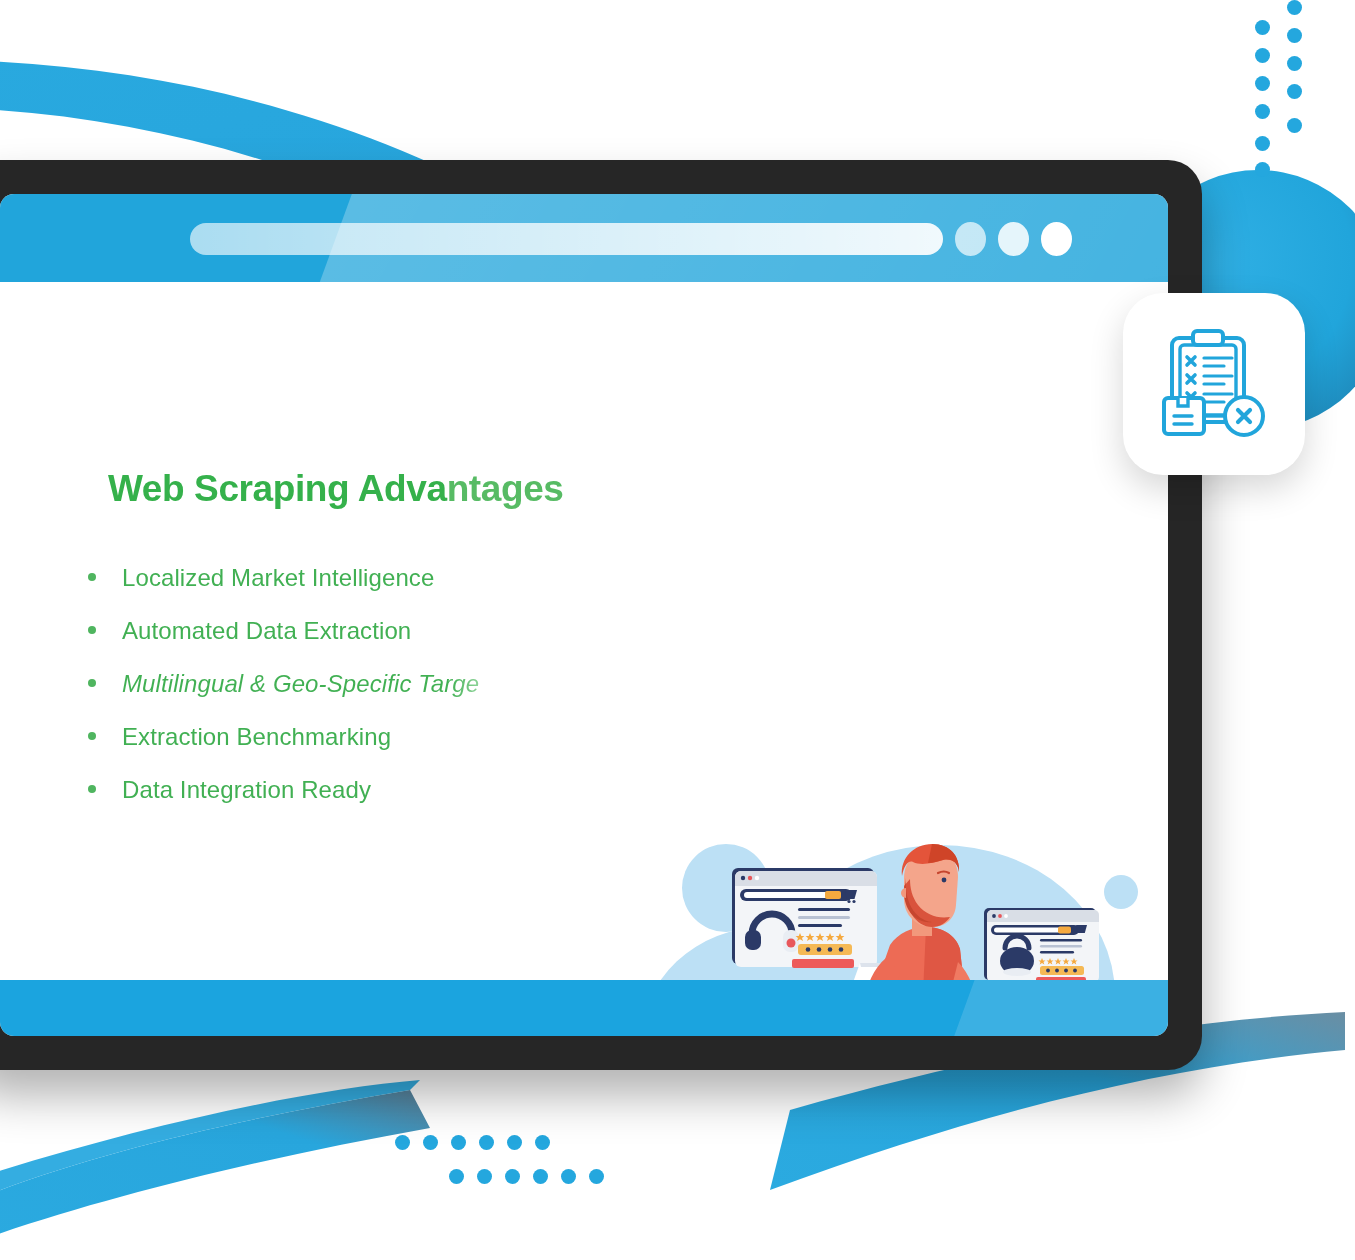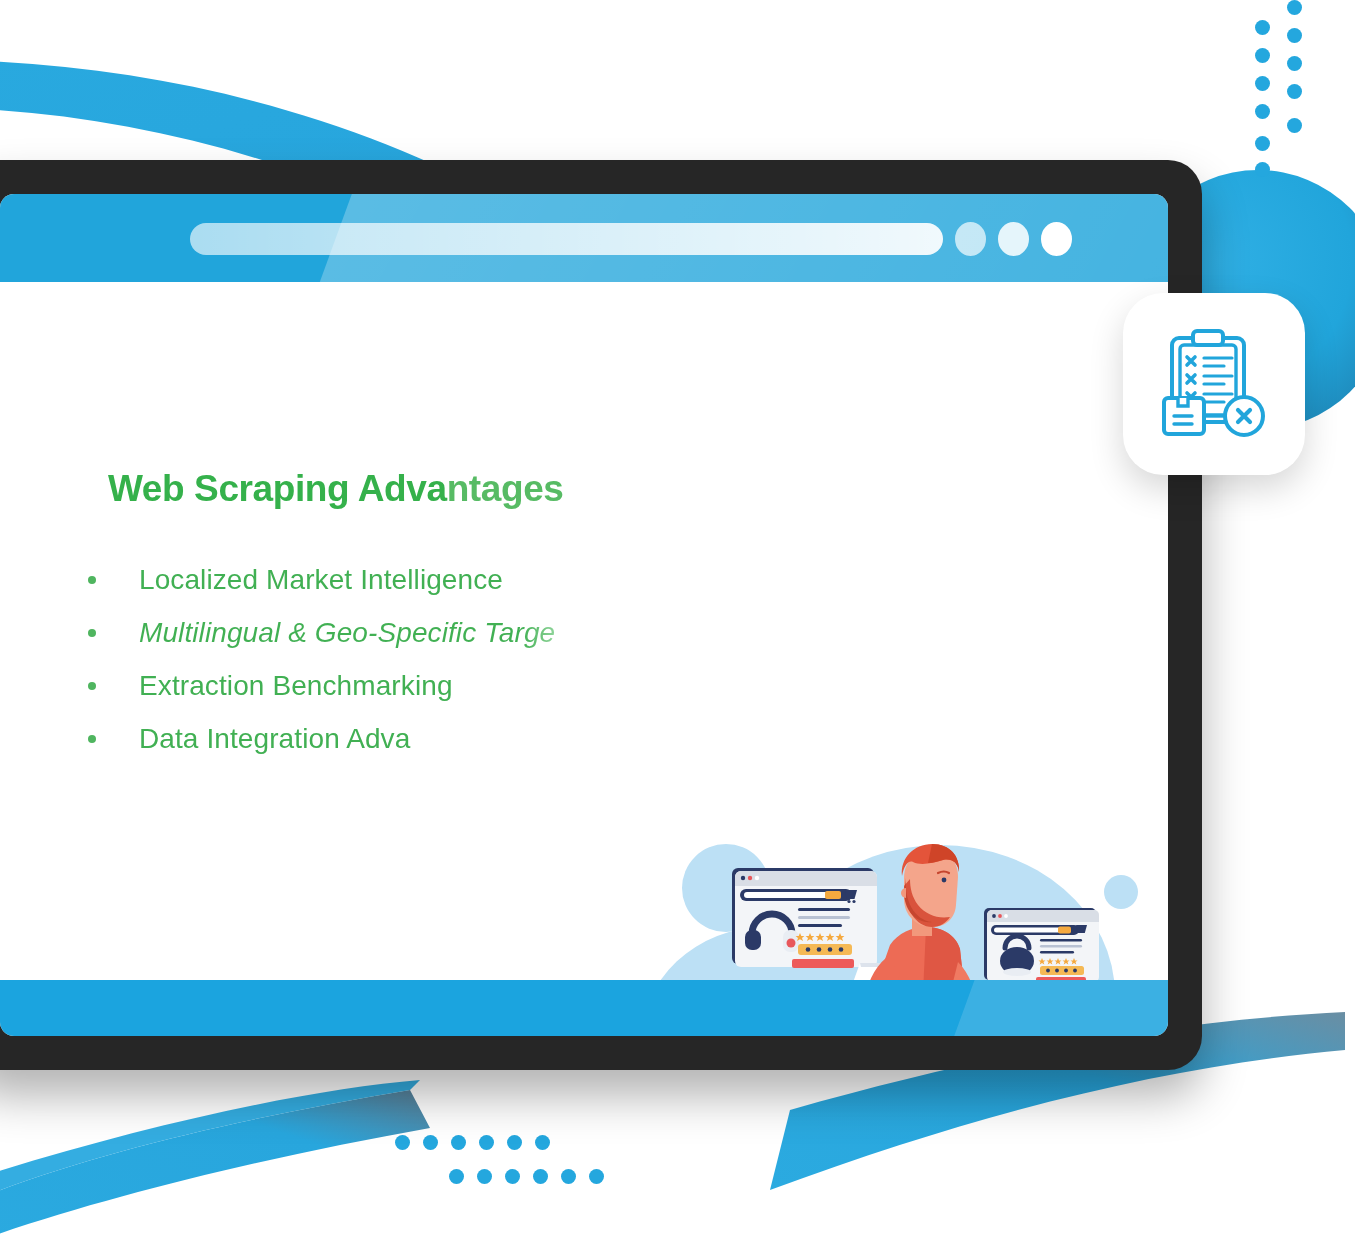--- a/index.html
+++ b/index.html
@@ -84,23 +84,22 @@
   .heading .fade { color: #57bb64; }
 
   .bullets { position: absolute; left: 88px; top: 282px; }
   .bullet-row { display: flex; align-items: baseline; height: 53px; }
   .bullet-dot {
     width: 8px; height: 8px; border-radius: 50%;
     background: #4FB55F; margin-right: 26px; flex: 0 0 auto;
     transform: translateY(-5px);
   }
   .bullet-text {
-    font-size: 28px; color: #41B053; white-space: nowrap;
+    font-size: 24px; color: #41B053; white-space: nowrap;
     letter-spacing: .1px;
-    margin-left: 17px;
   }
   .bullet-row.clipped .bullet-text {
     background: linear-gradient(90deg, #41B053 0%, #41B053 92%, #8fd49a 100%);
     -webkit-background-clip: text; background-clip: text;
     -webkit-text-fill-color: transparent; color: transparent; font-style: italic;
   }
 
   
   .illus { position: absolute; left: 640px; top: 548px; width: 530px; height: 360px; }
   .illus svg { width: 100%; height: 100%; display: block; }
@@ -197,31 +196,35 @@
 
       <div class="content">
 
         <div class="heading"><span>Web Scraping Adva</span><span class="fade">ntages</span></div>
 
         <div class="bullets">
           <div class="bullet-row">
             <span class="bullet-dot"></span>
             <span class="bullet-text">Localized Market Intelligence</span>
           </div>
+          <div class="bullet-row">
+            <span class="bullet-dot"></span>
+            <span class="bullet-text">Automated Data Extraction</span>
+          </div>
           <div class="bullet-row clipped">
             <span class="bullet-dot"></span>
             <span class="bullet-text">Multilingual &amp; Geo-Specific Targe</span>
           </div>
           <div class="bullet-row">
             <span class="bullet-dot"></span>
             <span class="bullet-text">Extraction Benchmarking</span>
           </div>
           <div class="bullet-row">
             <span class="bullet-dot"></span>
-            <span class="bullet-text">Data Integration Adva</span>
+            <span class="bullet-text">Data Integration Ready</span>
           </div>
         </div>
 
         <div class="illus">
           <svg viewBox="0 0 530 360" xmlns="http://www.w3.org/2000/svg">
 
             <g>
               <ellipse cx="300" cy="165" rx="175" ry="150" fill="#BCE0F5"></ellipse>
               <ellipse cx="125" cy="215" rx="125" ry="118" fill="#BCE0F5"></ellipse>
               <circle cx="86" cy="58" rx="44" r="44" fill="#BCE0F5"></circle>

